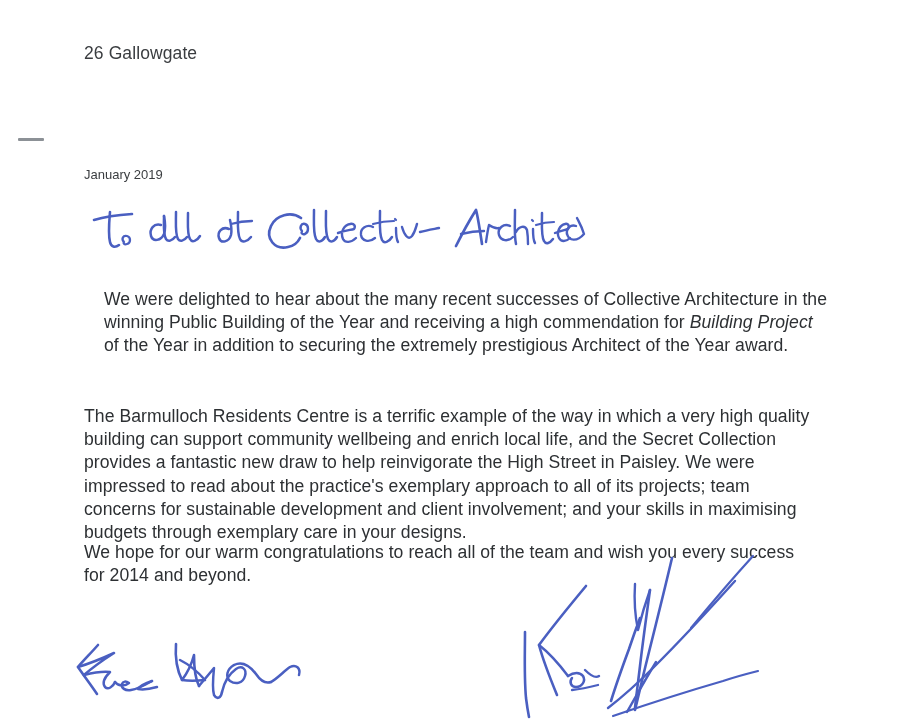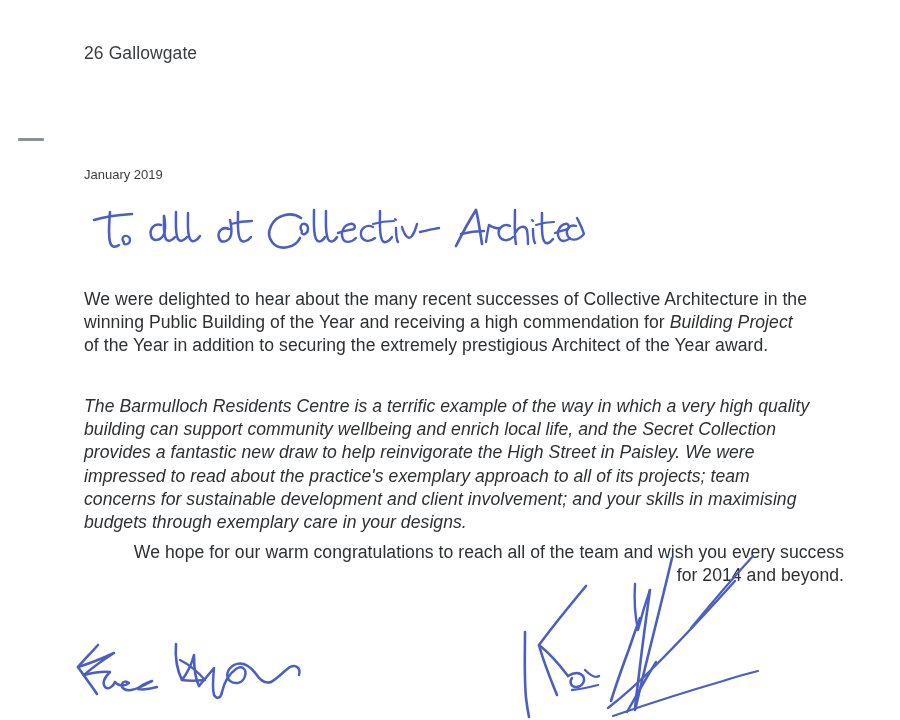--- a/index.html
+++ b/index.html
@@ -72,23 +72,23 @@
   
   .body-text {
     position: absolute;
     left: 84px;
     width: 760px;
     font-size: 17.6px;
     line-height: 23.2px;
     color: #2d3033;
     letter-spacing: 0.05px;
   }
-  .para-1 { top: 288px; }
-  .para-2 { top: 395px; font-style: italic; }
-  .para-3 { top: 541px; text-align: right; }
+  .para-1 { top: 288px; margin-left: 20px; }
+  .para-2 { top: 405px; }
+  .para-3 { top: 541px; }
 
   .body-text p { margin: 0; }
   .italic-title { font-style: italic; }
 
   
   .signature {
     position: absolute;
   }
   .signature svg { display: block; width: 100%; height: 100%; }
 

